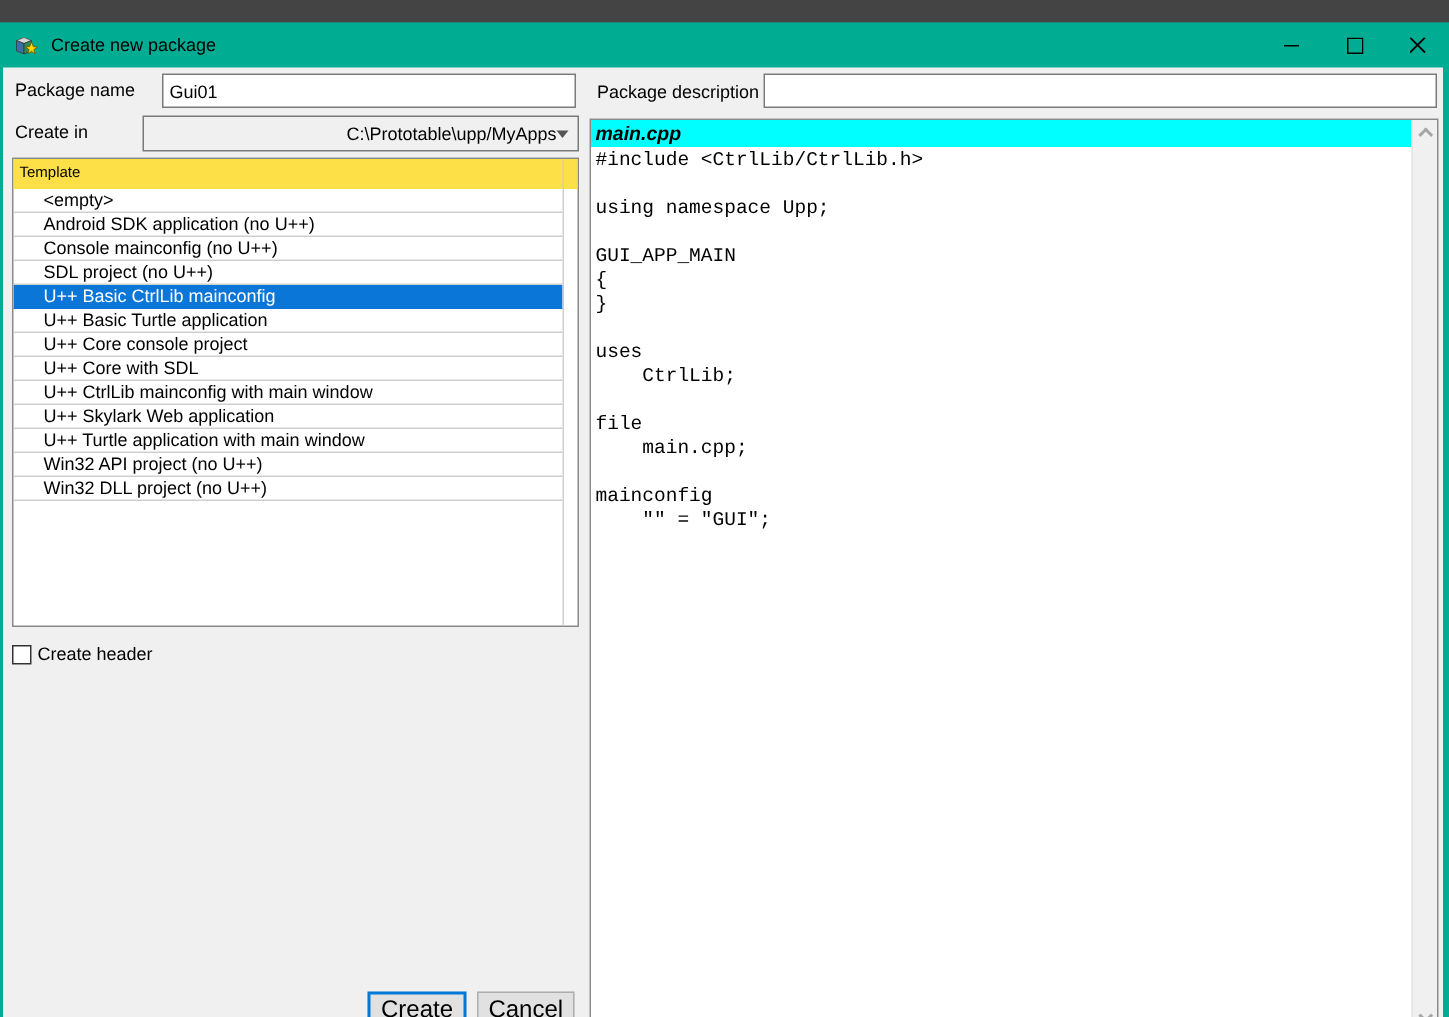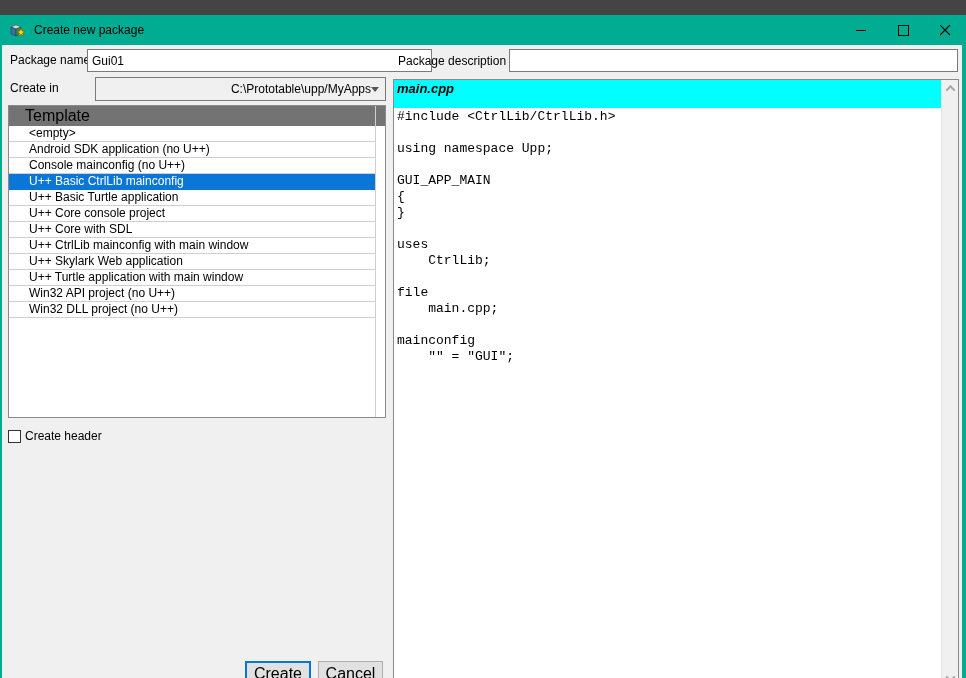--- a/index.html
+++ b/index.html
@@ -28,21 +28,21 @@
     display:flex;align-items:center;padding:0 6px;cursor:default;
   }
   .combo .val{flex:1;font-size:12px;}
   .combo .arrow{width:0;height:0;border-left:4px solid transparent;border-right:4px solid transparent;border-top:5px solid #555;}
   
   .tpl-list{
     position:absolute;left:8px;top:90px;width:378px;height:313px;
     border:1px solid #8a8a8a;background:#fff;overflow:hidden;
   }
   .tpl-grid-v{position:absolute;top:0;bottom:0;right:9px;width:1px;background:#cfcfcf;}
-  .tpl-header{height:20px;line-height:20px;padding-left:16px;font-size:16px;color:#000;background:#737373;}
+  .tpl-header{height:20px;line-height:20px;padding-left:4px;font-size:10px;color:#000;background:#fde047;}
   .tpl-row{
     height:16px;line-height:15px;padding-left:20px;margin-right:10px;
     border-bottom:1px solid #cfcfcf;font-size:12px;white-space:nowrap;overflow:hidden;cursor:default;
   }
   .tpl-row.selected{background:#0A76D8;color:#fff;border-bottom-color:#0A76D8;}
   
   .chk-row{position:absolute;left:8px;top:413px;display:flex;align-items:center;height:16px;}
   .chk-box{width:13px;height:13px;border:1px solid #333;background:#fff;margin-right:4px;}
   
   .btn{
@@ -51,21 +51,21 @@
     display:flex;align-items:center;justify-content:center;cursor:default;padding:0;
   }
   .btn.default{border:2px solid #0078D7;}
   
   .preview{
     position:absolute;left:393px;top:64px;width:566px;height:609px;
     border:1px solid #8a8a8a;background:#fff;overflow:hidden;
   }
   .preview-content{position:absolute;left:0;top:0;right:17px;bottom:0;overflow:hidden;}
   .file-header{
-    height:28px;line-height:17px;background:#00FFFF;color:#000;
+    height:18px;line-height:17px;background:#00FFFF;color:#000;
     font-family:"Liberation Sans",sans-serif;font-size:13px;font-weight:bold;font-style:italic;
     padding-left:3px;
   }
   pre.code{
     margin:0;padding:1px 0 0 3px;
     font-family:"Liberation Mono",monospace;font-size:13px;line-height:16px;color:#000;
   }
   .vscroll{position:absolute;top:0;right:0;bottom:0;width:17px;background:#f0f0f0;border-left:1px solid #e4e4e4;}
   .varrow{position:absolute;left:0;width:17px;height:17px;display:flex;align-items:center;justify-content:center;}
   .varrow.up{top:0;}
@@ -102,38 +102,39 @@
         <svg width="11" height="11" viewBox="0 0 11 11">
             <path d="M0,0 L10,10 M10,0 L0,10" stroke="#000" stroke-width="1.2" fill="none"></path>
           </svg>
       </div>
     </div>
   </div>
 
   <div class="body-bg"></div>
 
   <span class="lbl" style="left:10px;top:38px;">Package name</span>
-  <input class="txt" style="left: 87px; top: 34px; width: 345px; height: 23px;" value="Gui01">
+  <input class="txt" style="left: 108px; top: 34px; width: 276px; height: 23px;" value="Gui01">
 
   <span class="lbl" style="left:398px;top:39px;">Package description</span>
   <input class="txt" style="left: 509px; top: 34px; width: 449px; height: 23px;" value="">
 
   <span class="lbl" style="left:10px;top:66px;">Create in</span>
   <div class="combo" style="left:95px;top:62px;width:291px;height:24px;text-align:right;">
     <span class="val">C:\Prototable\upp/MyApps</span>
     <span class="arrow"></span>
   </div>
 
   <div class="tpl-list">
     <div class="tpl-grid-v"></div>
     <div class="tpl-header">Template</div>
     <div>
         <div class="tpl-row">&lt;empty&gt;</div>
         <div class="tpl-row">Android SDK application (no U++)</div>
         <div class="tpl-row">Console mainconfig (no U++)</div>
+        <div class="tpl-row">SDL project (no U++)</div>
         <div class="tpl-row selected">U++ Basic CtrlLib mainconfig</div>
         <div class="tpl-row">U++ Basic Turtle application</div>
         <div class="tpl-row">U++ Core console project</div>
         <div class="tpl-row">U++ Core with SDL</div>
         <div class="tpl-row">U++ CtrlLib mainconfig with main window</div>
         <div class="tpl-row">U++ Skylark Web application</div>
         <div class="tpl-row">U++ Turtle application with main window</div>
         <div class="tpl-row">Win32 API project (no U++)</div>
         <div class="tpl-row">Win32 DLL project (no U++)</div>
       </div>

